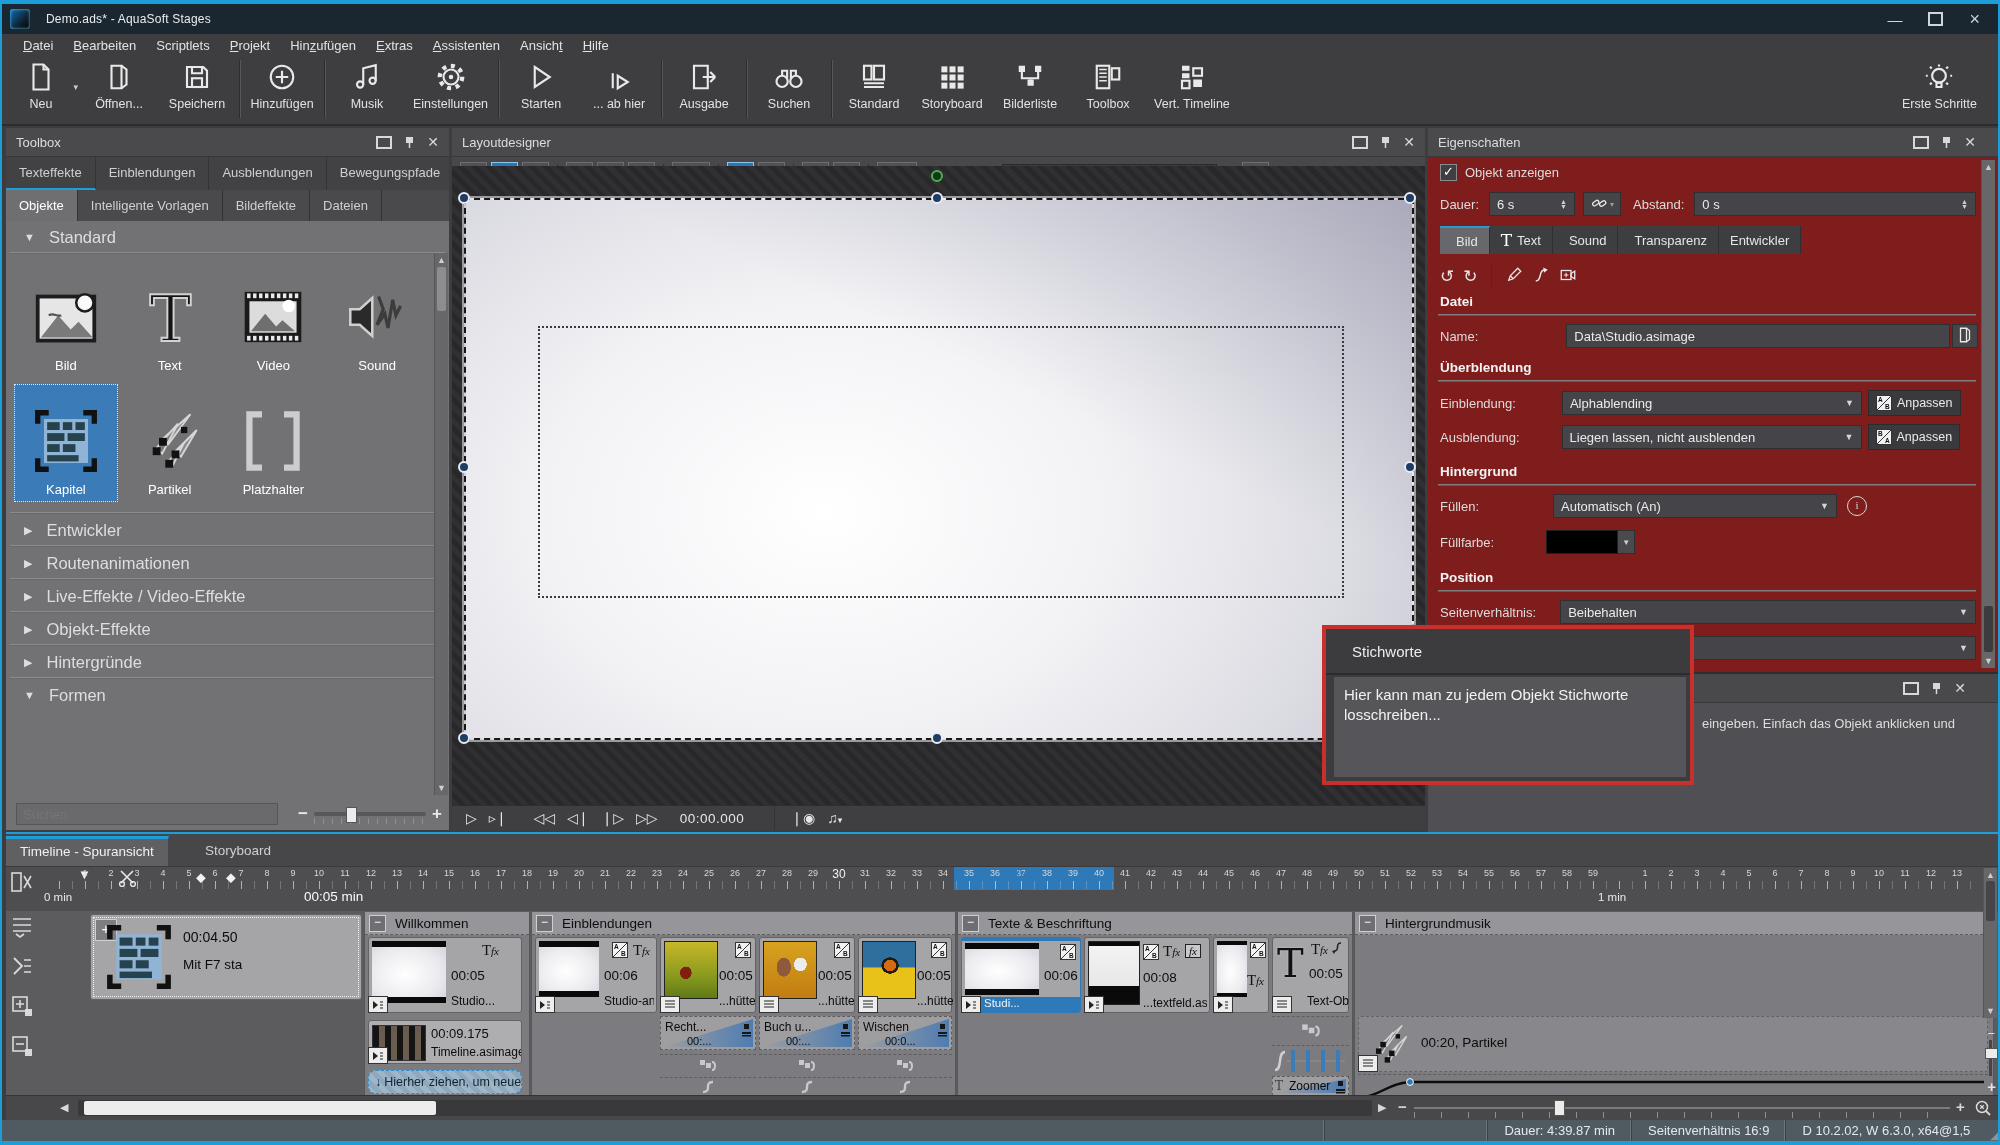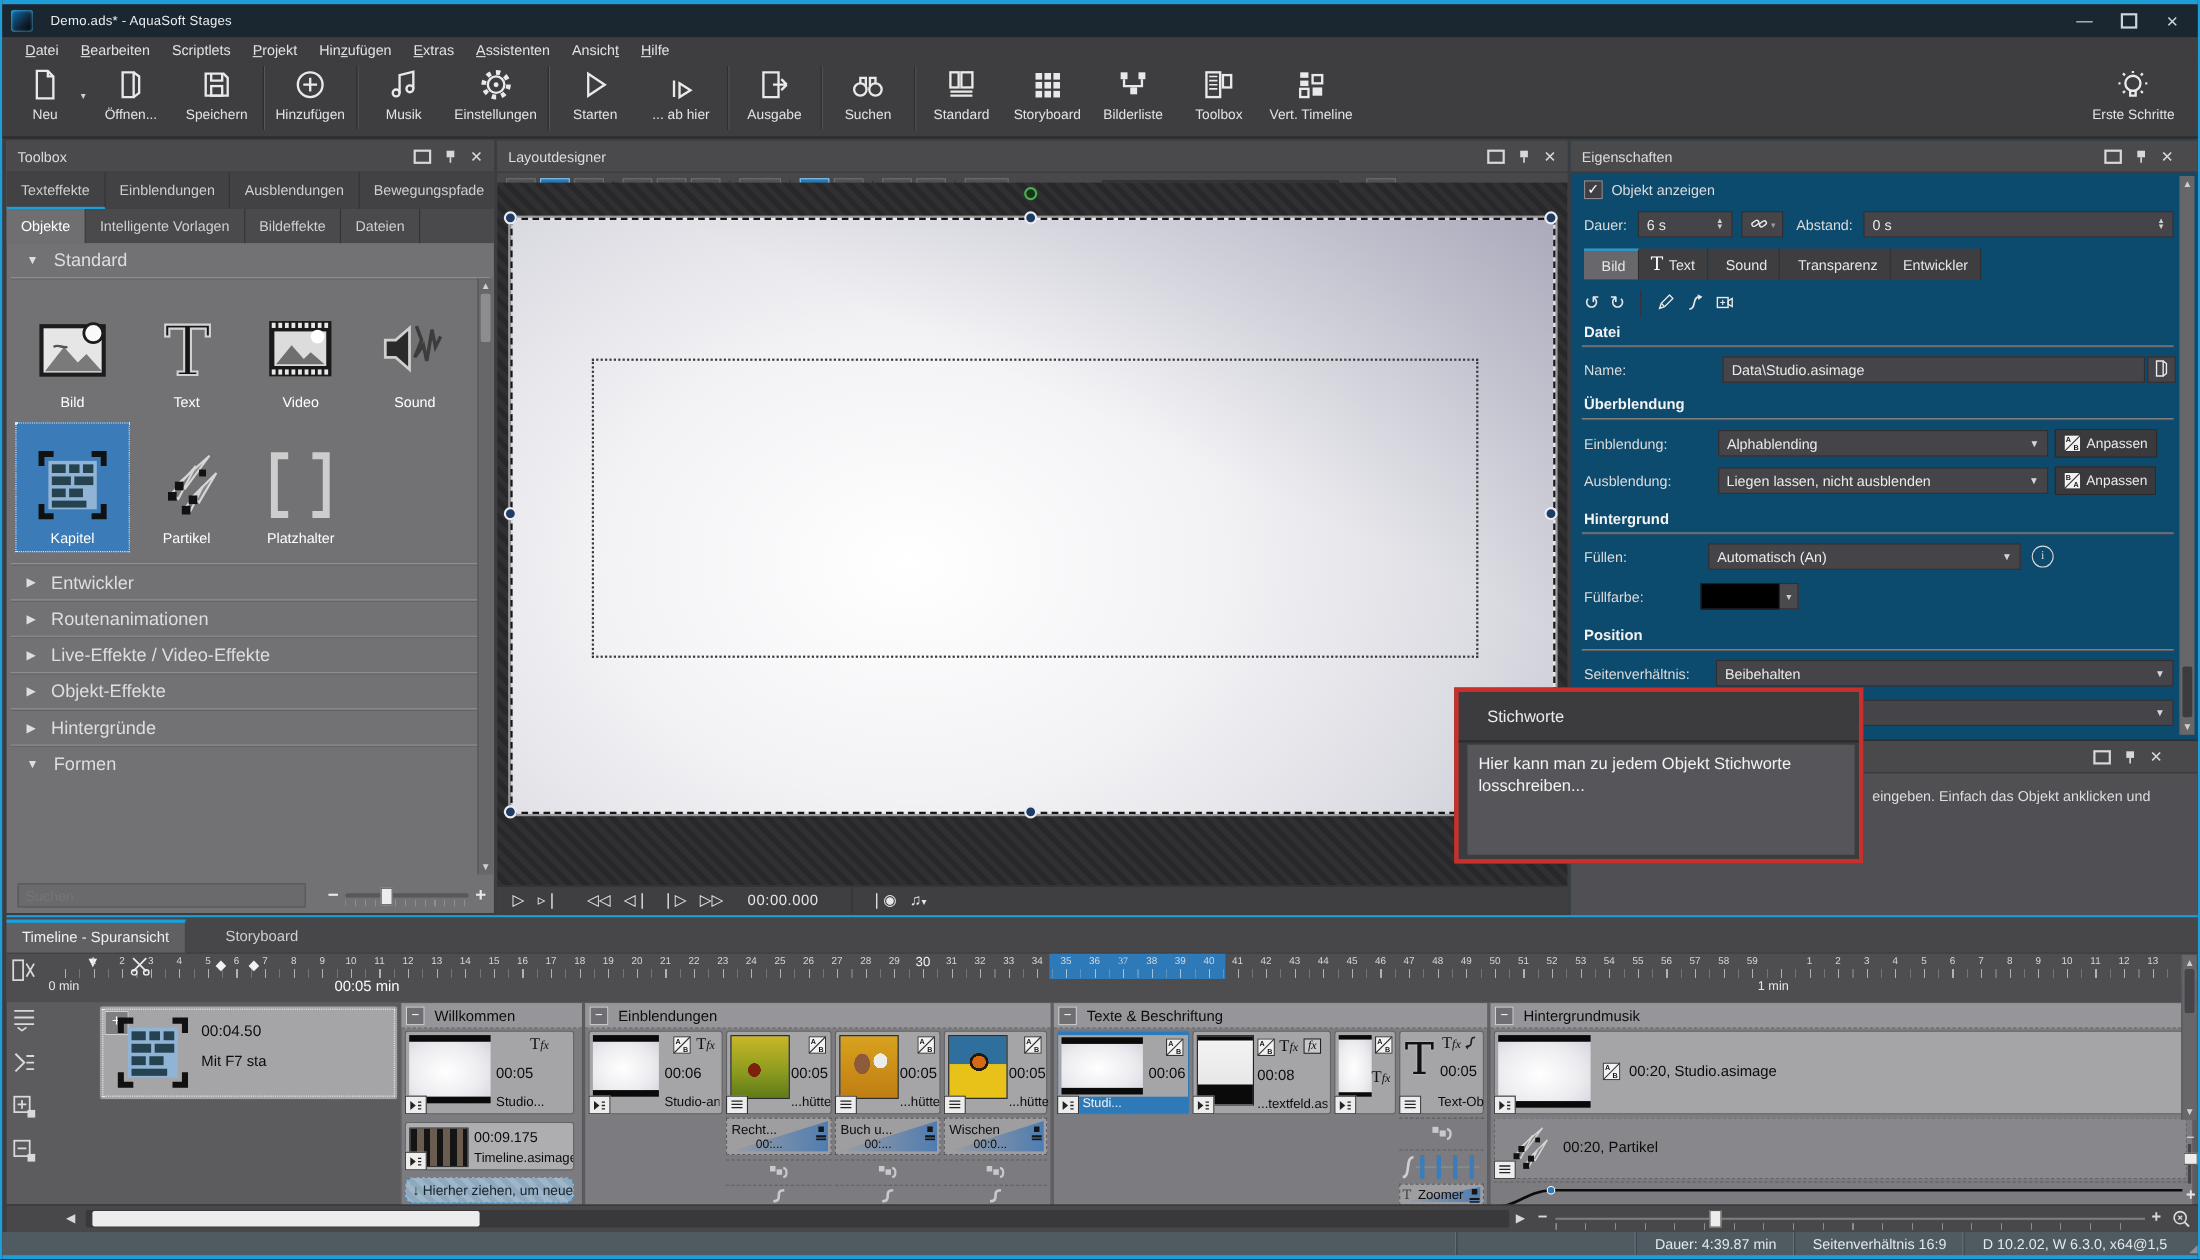--- a/index.html
+++ b/index.html
@@ -68,21 +68,21 @@
   #canvas{position:absolute;left:0;top:38px;right:0;bottom:25px;background:repeating-linear-gradient(45deg,#303033 0 5px,#28282b 5px 10px);overflow:hidden;}
   #stage{position:absolute;left:12px;top:32px;width:946px;height:538px;border:2px dashed #161616;box-shadow:0 0 0 2px rgba(245,245,245,.55);background:radial-gradient(95% 125% at 38% 58%,#ffffff 0%,#f2f2f5 32%,#dcdce3 58%,#bfbfcc 84%,#b2b2c1 100%);}
   #stage:before{content:"";position:absolute;inset:0;background:linear-gradient(205deg,rgba(110,110,140,.30),rgba(110,110,140,0) 38%);}
   #safe{position:absolute;left:72px;top:126px;width:802px;height:268px;border:2px dotted #3a3a3a;}
   .hdl{position:absolute;width:12px;height:12px;border-radius:50%;background:#1f3c64;border:2px solid #e9ecf2;box-sizing:border-box;}
   .hdl.green{background:#183519;border-color:#49b04f;}
   #playbar{position:absolute;left:0;bottom:0;right:0;height:25px;background:#3f3f42;display:flex;align-items:center;gap:12px;padding-left:14px;color:#e6e6e6;border-top:1px solid #2e2e31;box-sizing:border-box;}
   .pb{font-size:14px;line-height:1;}
   #timecode{font-size:13.5px;letter-spacing:.5px;margin-left:10px;}
   
-  #props{left:1426px;top:128px;width:570px;height:702px;background:#0c4a6e;}
+  #props{left:1426px;top:128px;width:570px;height:702px;background:#7f1d1d;}
   .prow{position:absolute;left:0;right:0;display:flex;align-items:center;color:#dcdcdc;font-size:13px;}
   .plab{margin-left:12px;white-space:nowrap;}
   .pfield{height:24px;background:#454549;border:1px solid #2f2f32;color:#eaeaea;font-size:13px;display:flex;align-items:center;padding:0 7px;box-sizing:border-box;position:relative;}
   .pfield .ddar{margin-left:auto;font-size:9px;color:#d6d6d6;}
   .psec{position:absolute;left:12px;color:#f2f2f2;font-size:13.5px;font-weight:bold;}
   .phr{position:absolute;left:10px;right:22px;height:2px;background:linear-gradient(#8d8d90,#4c4c4f);}
   .cb{width:15px;height:15px;background:#3f3f43;border:1px solid #8b8b8f;color:#fff;font-size:13px;line-height:14px;text-align:center;}
   .ptab{display:flex;align-items:center;gap:5px;color:#e6e6e6;font-size:13px;padding:0 11px;height:28px;background:#3e3e41;border-right:1px solid #2f2f32;}
   .ptab.on{background:#68686c;border-top:2px solid #1d9ed9;height:26px;}
   .anpbtn{height:26px;background:#3a3a3e;border:1px solid #2b2b2e;color:#e9e9e9;font-size:12.5px;display:flex;align-items:center;gap:5px;padding:0 7px;box-sizing:border-box;}
@@ -1192,36 +1192,20 @@
             <path d="M3 1h5v5H3z M1 9h9v2H1z M1 12h9v1.5H1z" fill="#161616"></path>
           </svg>
         </div>
     </div>
 
     <div class="tgrp" style="left:1348px;width:638px;">
       <div class="ghdr">
           <span class="gmin">−</span>
           <span>Hintergrundmusik</span>
         </div>
-      <div class="clip" style="left:3px;width:630px;">
-        <span class="th" style="left:3px;top:3px;width:84px;height:66px;"></span>
-        <span class="abico" style="position:absolute;left:98px;top:28px;" id="ic-ab10"><svg viewBox="0 0 16 16" style="width:16px;height:16px;">
-              <rect x="0.5" y="0.5" width="15" height="15" fill="#f2f2f2" stroke="#333"></rect>
-              <path d="M15.5.5L.5 15.5" stroke="#333" stroke-width="1"></path>
-              <text x="2" y="7" font-size="6.5" fill="#111" font-family="'Liberation Sans',sans-serif" font-weight="bold">A</text>
-              <text x="9" y="14" font-size="6.5" fill="#111" font-family="'Liberation Sans',sans-serif" font-weight="bold">B</text>
-            </svg></span>
-        <span class="time" style="left:122px;top:28px;font-size:13.5px;">00:20, Studio.asimage</span>
-        <span class="cornerico">
-            <svg width="12" height="10" viewBox="0 0 12 10">
-              <path d="M1 1l5 4-5 4z" fill="#222"></path>
-              <path d="M8 2h3M8 5h3M8 8h3" stroke="#222" stroke-width="1.2"></path>
-            </svg>
-          </span>
-      </div>
       <div class="clip" style="left:3px;top:104px;height:56px;width:630px;background:#88888c;border-style:dashed;">
         <span id="ic-part2" style="position:absolute;left:6px;top:4px;width:46px;height:46px;"><svg class="icon" viewBox="0 0 42 42" style="width: 100%; height: 100%;">
               <g stroke="#d6d6d6" stroke-width="1.2">
                 <path d="M34 4L16 20l4 3z" fill="#8a8a8a"></path>
                 <path d="M26 10L12 26l4 3z" fill="#7a7a7a"></path>
                 <path d="M38 14L24 28l4 3z" fill="#8a8a8a"></path>
                 <path d="M30 22L20 34l3 2z" fill="#7a7a7a"></path>
               </g>
               <g fill="#111">
                 <rect x="14" y="19" width="5" height="5"></rect>

